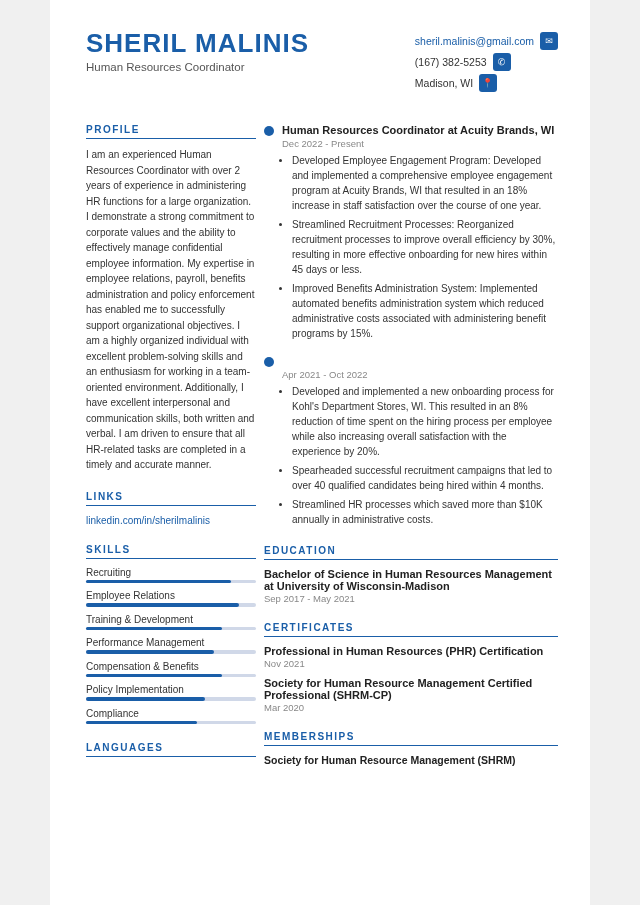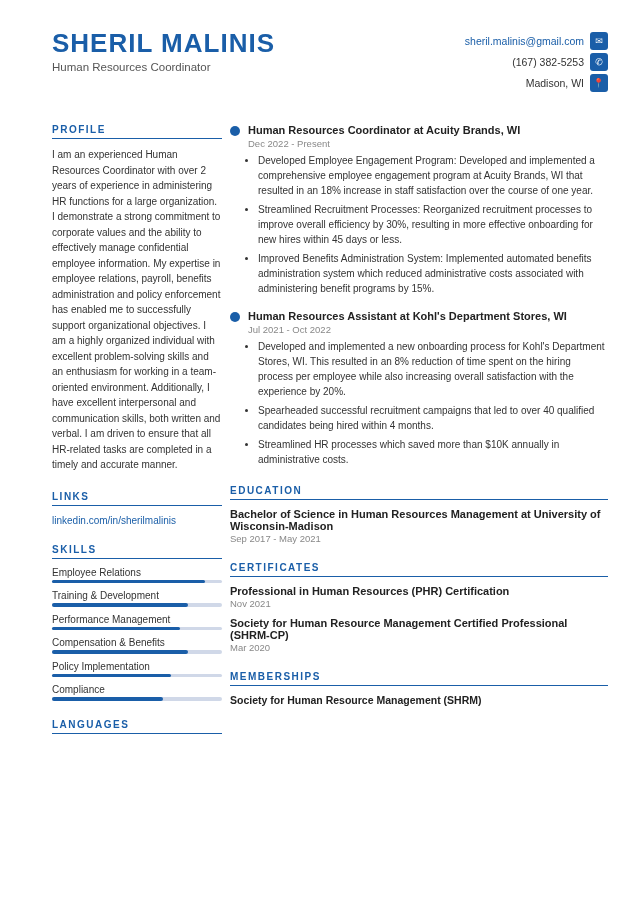--- a/index.html
+++ b/index.html
@@ -7,24 +7,24 @@
       font-family: Arial, sans-serif;
       font-size: 11px;
       color: #333;
       background: #f0f0f0;
       display: flex;
       justify-content: center;
       align-items: flex-start;
       min-height: 905px;
     }
     .page {
-      width: 640px;
+      width: 540px;
       min-height: 905px;
       background: #fff;
-      padding: 28px 32px 28px 52px;
+      padding: 28px 32px 28px 36px;
       position: relative;
     }
     
     .header {
       display: flex;
       justify-content: space-between;
       align-items: flex-start;
       margin-bottom: 22px;
       padding-bottom: 10px;
     }
@@ -36,21 +36,20 @@
       text-transform: uppercase;
     }
     .header-left .title {
       font-size: 11.5px;
       color: #555;
       margin-top: 2px;
     }
     .header-right {
       display: flex;
       flex-direction: column;
-      align-items: flex-end;
       gap: 3px;
       margin-top: 4px;
     }
     .contact-row {
       display: flex;
       align-items: center;
       gap: 6px;
     }
     .contact-row a {
       color: #1a5ea8;
@@ -248,20 +247,26 @@
 
       <div class="section links-section">
         <div class="section-title">LINKS</div>
         <a href="#">linkedin.com/in/sherilmalinis</a>
       </div>
 
       <div class="section">
         <div class="section-title">SKILLS</div>
         <div id="skills-container">
             <div class="skill-item">
+    <div class="skill-label">Recruiting</div>
+    <div class="skill-bar-bg">
+      <div class="skill-bar-fill" style="width:85%"></div>
+    </div>
+  </div>
+            <div class="skill-item">
     <div class="skill-label">Employee Relations</div>
     <div class="skill-bar-bg">
       <div class="skill-bar-fill" style="width:90%"></div>
     </div>
   </div>
             <div class="skill-item">
     <div class="skill-label">Training &amp; Development</div>
     <div class="skill-bar-bg">
       <div class="skill-bar-fill" style="width:80%"></div>
     </div>
@@ -311,23 +316,22 @@
     <div class="job-dates">Dec 2022 - Present</div>
     <ul class="job-bullets">
                 <li>Developed Employee Engagement Program: Developed and implemented a comprehensive employee engagement program at Acuity Brands, WI that resulted in an 18% increase in staff satisfaction over the course of one year.</li>
                 <li>Streamlined Recruitment Processes: Reorganized recruitment processes to improve overall efficiency by 30%, resulting in more effective onboarding for new hires within 45 days or less.</li>
                 <li>Improved Benefits Administration System: Implemented automated benefits administration system which reduced administrative costs associated with administering benefit programs by 15%.</li>
               </ul>
   </div>
             <div class="job">
     <div class="job-header">
       <div class="job-dot"></div>
-      <div class="job-title">Human Resources Assistant at Kohl's Department Stores, WI</div>
-    </div>
-    <div class="job-dates">Jul 2021 - Oct 2022</div>
+    </div>
+    <div class="job-dates">Apr 2021 - Oct 2022</div>
     <ul class="job-bullets">
                 <li>Developed and implemented a new onboarding process for Kohl's Department Stores, WI. This resulted in an 8% reduction of time spent on the hiring process per employee while also increasing overall satisfaction with the experience by 20%.</li>
                 <li>Spearheaded successful recruitment campaigns that led to over 40 qualified candidates being hired within 4 months.</li>
                 <li>Streamlined HR processes which saved more than $10K annually in administrative costs.</li>
               </ul>
   </div>
           </div>
       </div>
 
       <div class="section">

